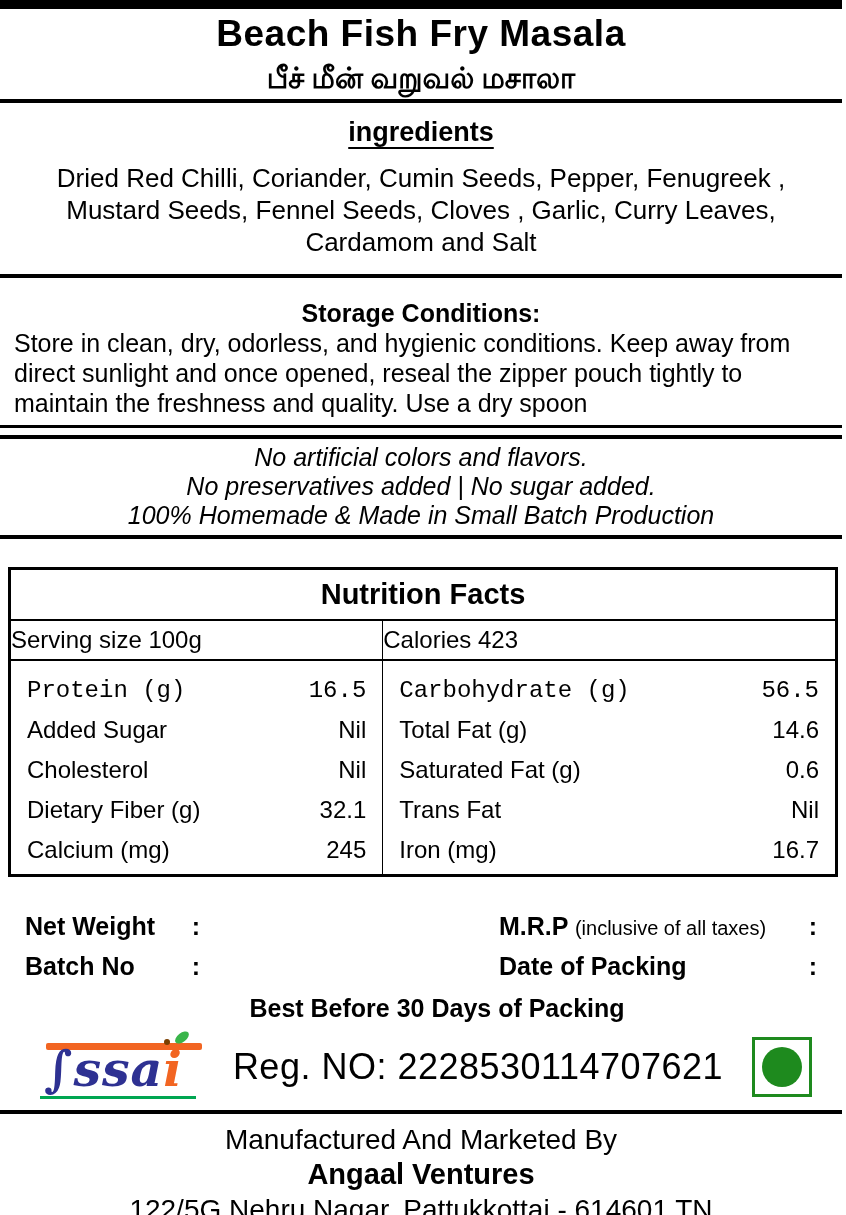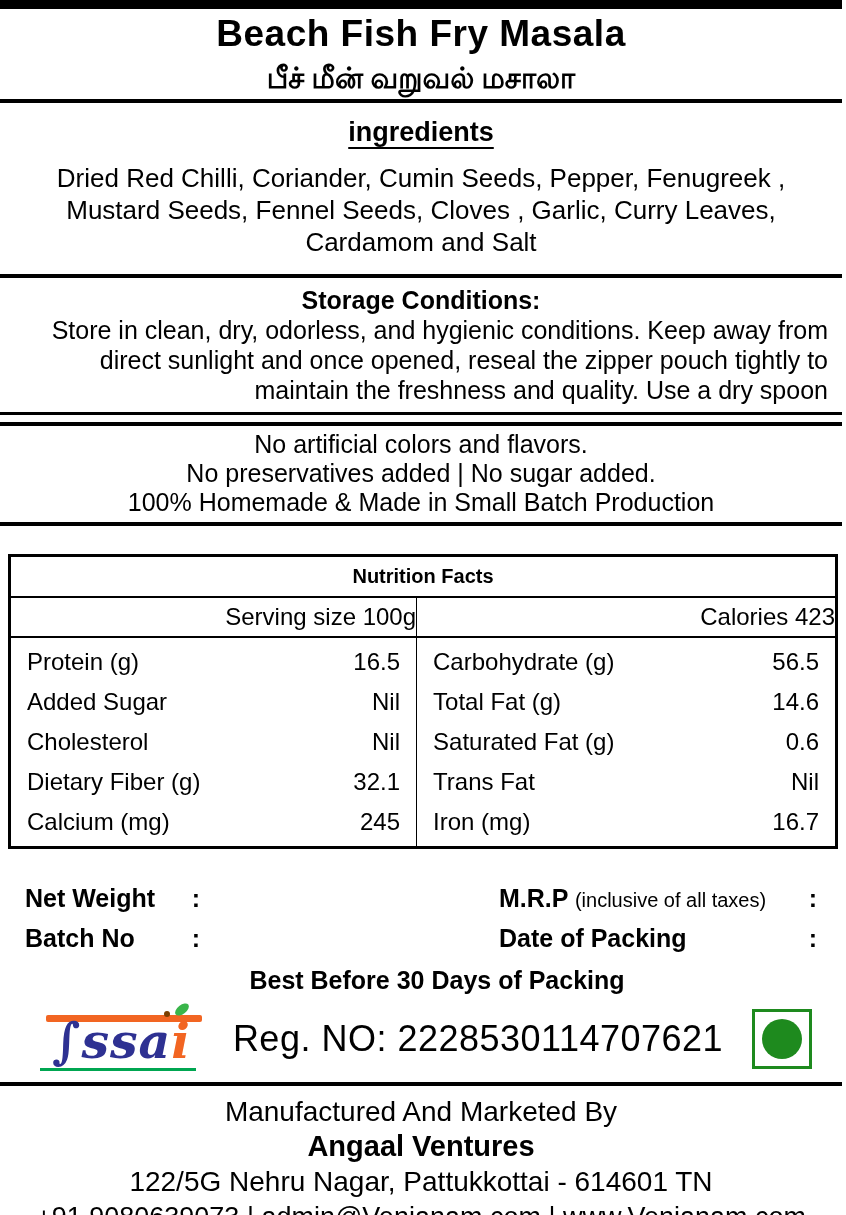--- a/index.html
+++ b/index.html
@@ -52,76 +52,77 @@
     font-size: 26px;
     line-height: 32px;
     margin: 14px 12px 16px 12px;
   }
 
   
   .storage-heading {
     text-align: center;
     font-size: 25px;
     font-weight: 600;
-    margin-top: 7px;
+    margin-top: 20px;
     line-height: 30px;
   }
   .storage-text {
-    text-align: right;
+    text-align: left;
     font-size: 25px;
     line-height: 30px;
     margin: 0 14px 7px 14px;
   }
 
   .double-rule .gap { height: 7px; }
 
   
   .claims {
     text-align: center;
+    font-style: italic;
     font-size: 25px;
     line-height: 29px;
     padding: 4px 0 5px 0;
   }
 
   
   .nutrition {
     width: 830px;
     margin: 28px 8px 0 8px;
     border-collapse: collapse;
     border: 3px solid #000;
   }
   .nutrition td { border: 0; }
   .nutrition .nf-title {
     text-align: center;
-    font-size: 20px;
+    font-size: 29px;
     font-weight: 600;
     padding: 8px 0;
     border-bottom: 2px solid #000;
   }
   .nutrition .nf-sub {
-    text-align: right;
+    text-align: left;
     font-size: 24px;
     padding: 5px 0;
     border-bottom: 2px solid #000;
   }
   .nutrition .v-left { border-right: 1px solid #000; }
   .nutrition .v-right { border-left: 1px solid #000; }
   .nutrition .nf-label {
     font-size: 24px;
     padding: 6px 0 6px 16px;
     text-align: left;
     white-space: nowrap;
   }
   .nutrition .nf-value {
     font-size: 24px;
     padding: 6px 16px 6px 0;
     text-align: right;
     white-space: nowrap;
   }
-  .nutrition tr.first td { padding-top: 10px; }
+  .nutrition tr.first td { padding-top: 16px; font-family: Liberation Mono, monospace; }
   .nutrition tr.last td { padding-bottom: 10px; }
 
   
   .pack { margin-top: 30px; font-weight: 600; font-size: 25px; }
   .pack-row {
     display: flex;
     padding: 0 25px;
     line-height: 38px;
   }
   .pack-left {
@@ -166,21 +167,21 @@
   }
   .fssai-bar {
     position: absolute;
     top: 8px; left: 14px; right: 2px;
     height: 7px;
     background: #F26522;
     border-radius: 2px;
   }
   .fssai-text {
     position: absolute;
-    left: 20px; bottom: 2px;
+    left: 12px; bottom: 2px;
     font-family: "DejaVu Serif", serif;
     font-style: italic;
     font-weight: 700;
     font-size: 49px;
     line-height: 56px;
     color: #2E3192;
     letter-spacing: 1px;
   }
   .fssai-text .i { color: #F26522; }
   .fssai-leaf {

